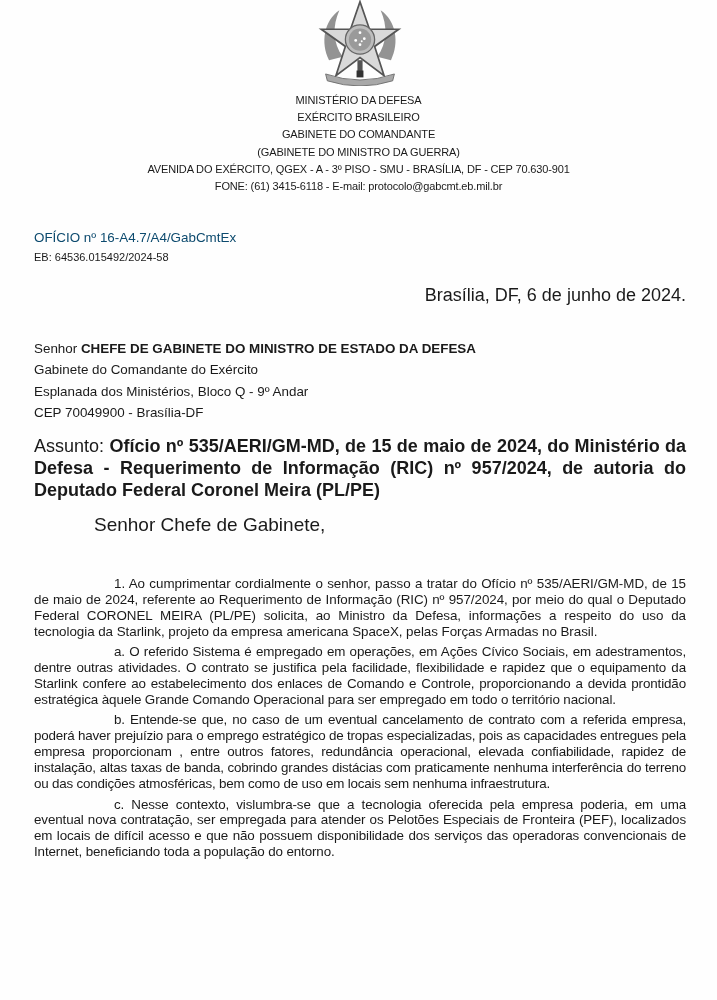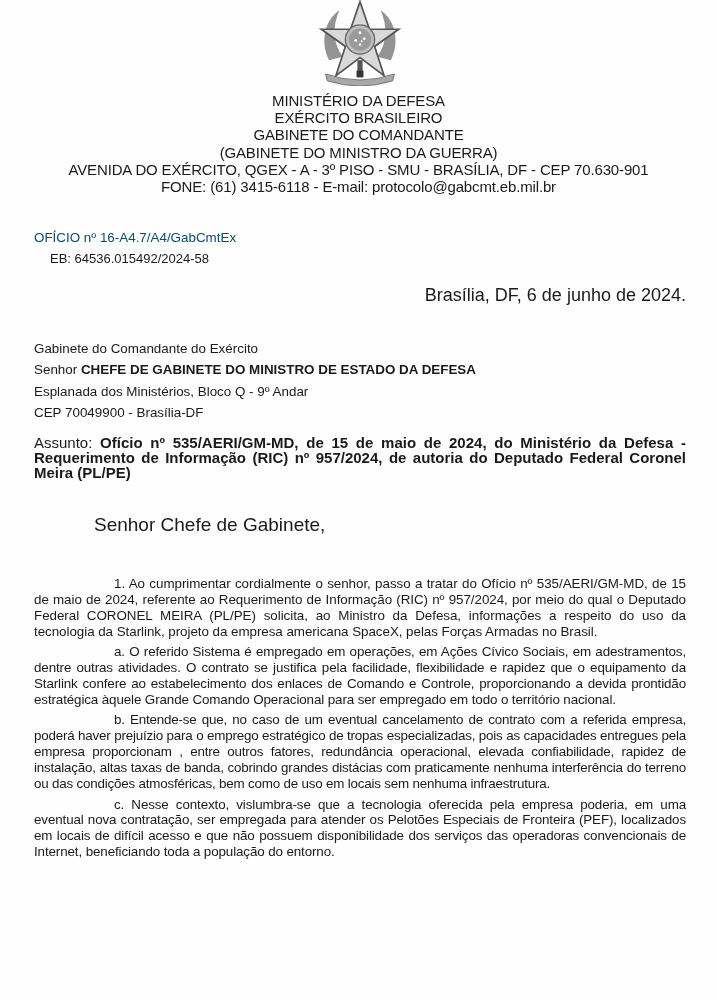--- a/index.html
+++ b/index.html
@@ -24,61 +24,60 @@
     .crest {
       position: absolute;
       left: 317px; top: 0px;
       width: 86px; height: 86px;
     }
     .letterhead {
       position: absolute;
       left: 0; top: 92px;
       width: 717px;
       text-align: center;
-      font-size: 15px;
+      font-size: 11px;
       line-height: 17.2px;
       color: #1a1a1a;
       letter-spacing: -0.15px;
     }
     .letterhead div { white-space: nowrap; }
     .oficio {
       position: absolute;
       left: 34px; top: 230px;
       font-size: 13.4px;
       color: #0c4a6e;
       white-space: nowrap;
     }
     .eb {
       position: absolute;
       left: 34px; top: 251px;
-      font-size: 13px;
+      font-size: 11px;
       color: #1a1a1a;
       white-space: nowrap;
-      margin-left: 16px;
     }
     .date {
       position: absolute;
       right: 31px; top: 285px;
       font-size: 18px;
       white-space: nowrap;
     }
     .addressee {
       position: absolute;
       left: 34px; top: 338px;
       font-size: 13.4px;
       line-height: 21.3px;
     }
     .addressee div { white-space: nowrap; }
     .addressee b { font-weight: bold; }
     .subject {
       position: absolute;
       left: 34px; top: 435px;
       width: 652px;
-      font-size: 15px;
-      line-height: 15px;
+      font-size: 18px;
+      line-height: 22px;
       text-align: justify;
     }
     .subject b { font-weight: bold; }
     .salutation {
       position: absolute;
       left: 94px; top: 514px;
       font-size: 19px;
       white-space: nowrap;
     }
     .body {
@@ -133,22 +132,22 @@
     <div>AVENIDA DO EXÉRCITO, QGEX - A - 3º PISO - SMU - BRASÍLIA, DF - CEP 70.630-901</div>
     <div>FONE: (61) 3415-6118 - E-mail: protocolo@gabcmt.eb.mil.br</div>
   </div>
 
   <div class="oficio">OFÍCIO nº 16-A4.7/A4/GabCmtEx</div>
   <div class="eb">EB: 64536.015492/2024-58</div>
 
   <div class="date">Brasília, DF, 6 de junho de 2024.</div>
 
   <div class="addressee">
+    <div><span>Senhor </span><b>CHEFE DE GABINETE DO MINISTRO DE ESTADO DA DEFESA</b></div>
     <div>Gabinete do Comandante do Exército</div>
-    <div><span>Senhor </span><b>CHEFE DE GABINETE DO MINISTRO DE ESTADO DA DEFESA</b></div>
     <div>Esplanada dos Ministérios, Bloco Q - 9º Andar</div>
     <div>CEP 70049900 - Brasília-DF</div>
   </div>
 
   <div class="subject"><span>Assunto: </span><b>Ofício nº 535/AERI/GM-MD, de 15 de maio de 2024, do Ministério da Defesa - Requerimento de Informação (RIC) nº 957/2024, de autoria do Deputado Federal Coronel Meira (PL/PE)</b></div>
 
   <div class="salutation">Senhor Chefe de Gabinete,</div>
 
   <div class="body">
     <p class="p1">1. Ao cumprimentar cordialmente o senhor, passo a tratar do Ofício nº 535/AERI/GM-MD, de 15 de maio de 2024, referente ao Requerimento de Informação (RIC) nº 957/2024, por meio do qual o Deputado Federal CORONEL MEIRA (PL/PE) solicita, ao Ministro da Defesa, informações a respeito do uso da tecnologia da Starlink, projeto da empresa americana SpaceX, pelas Forças Armadas no Brasil.</p>

